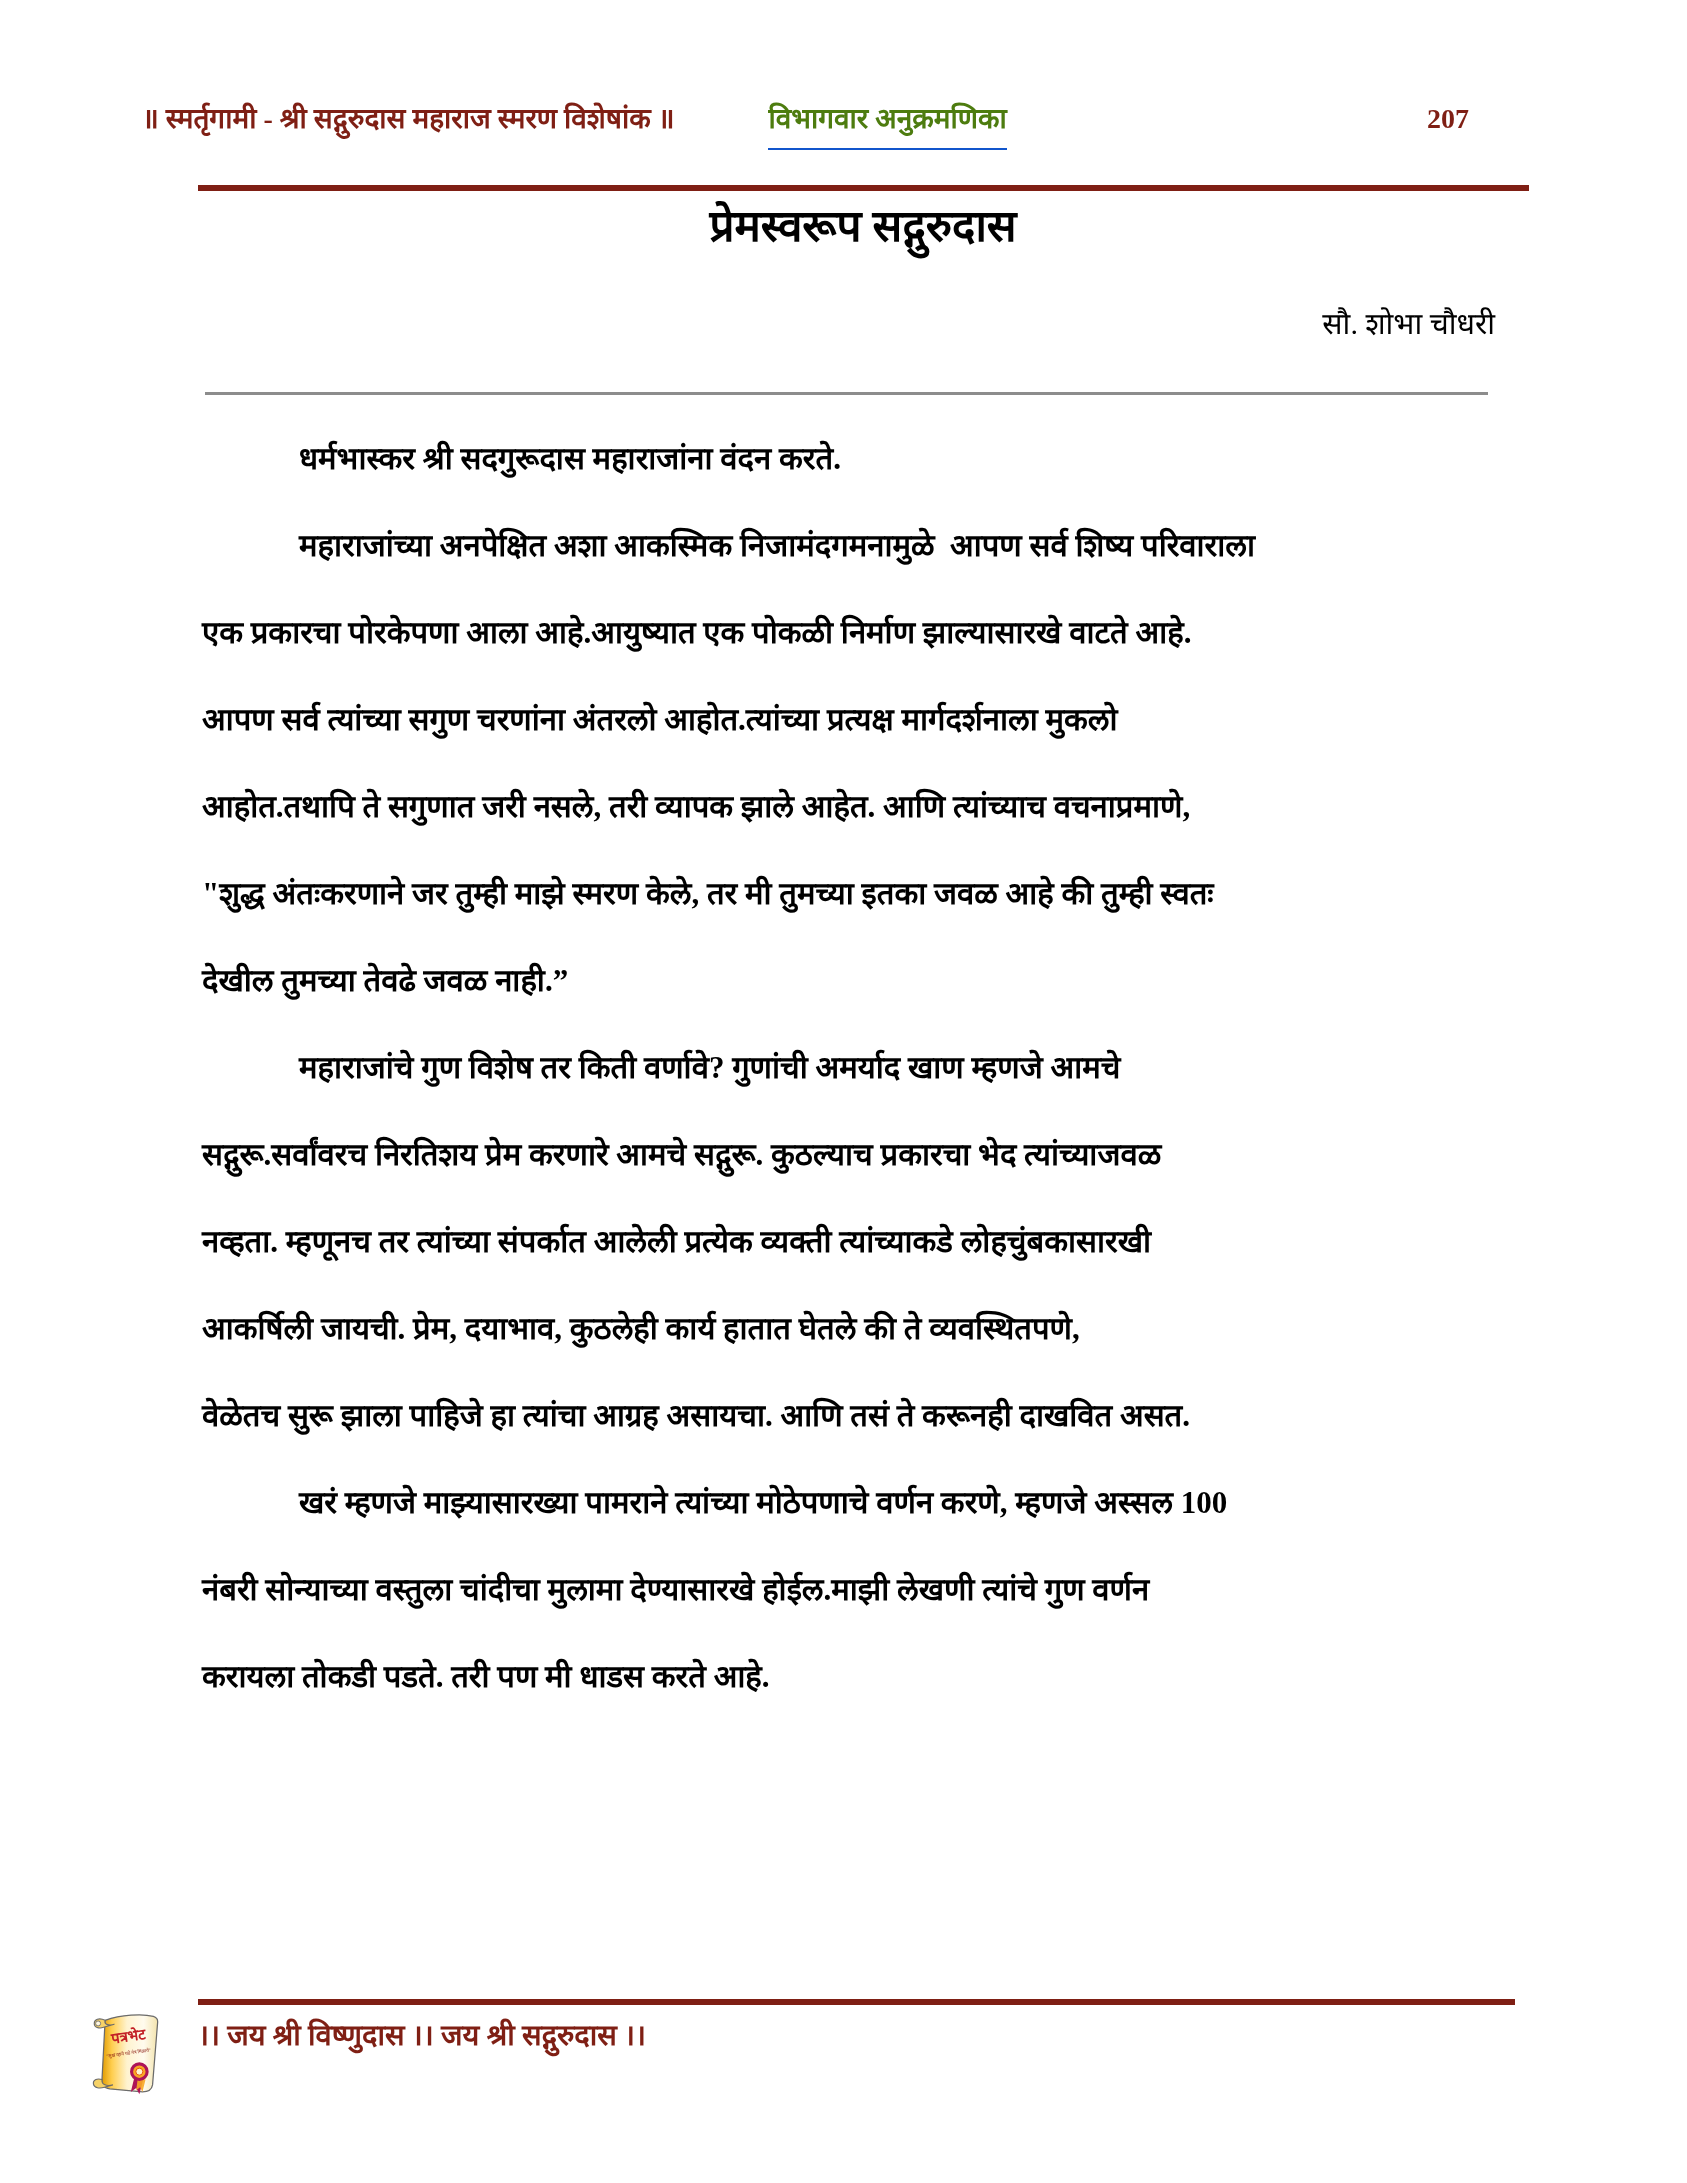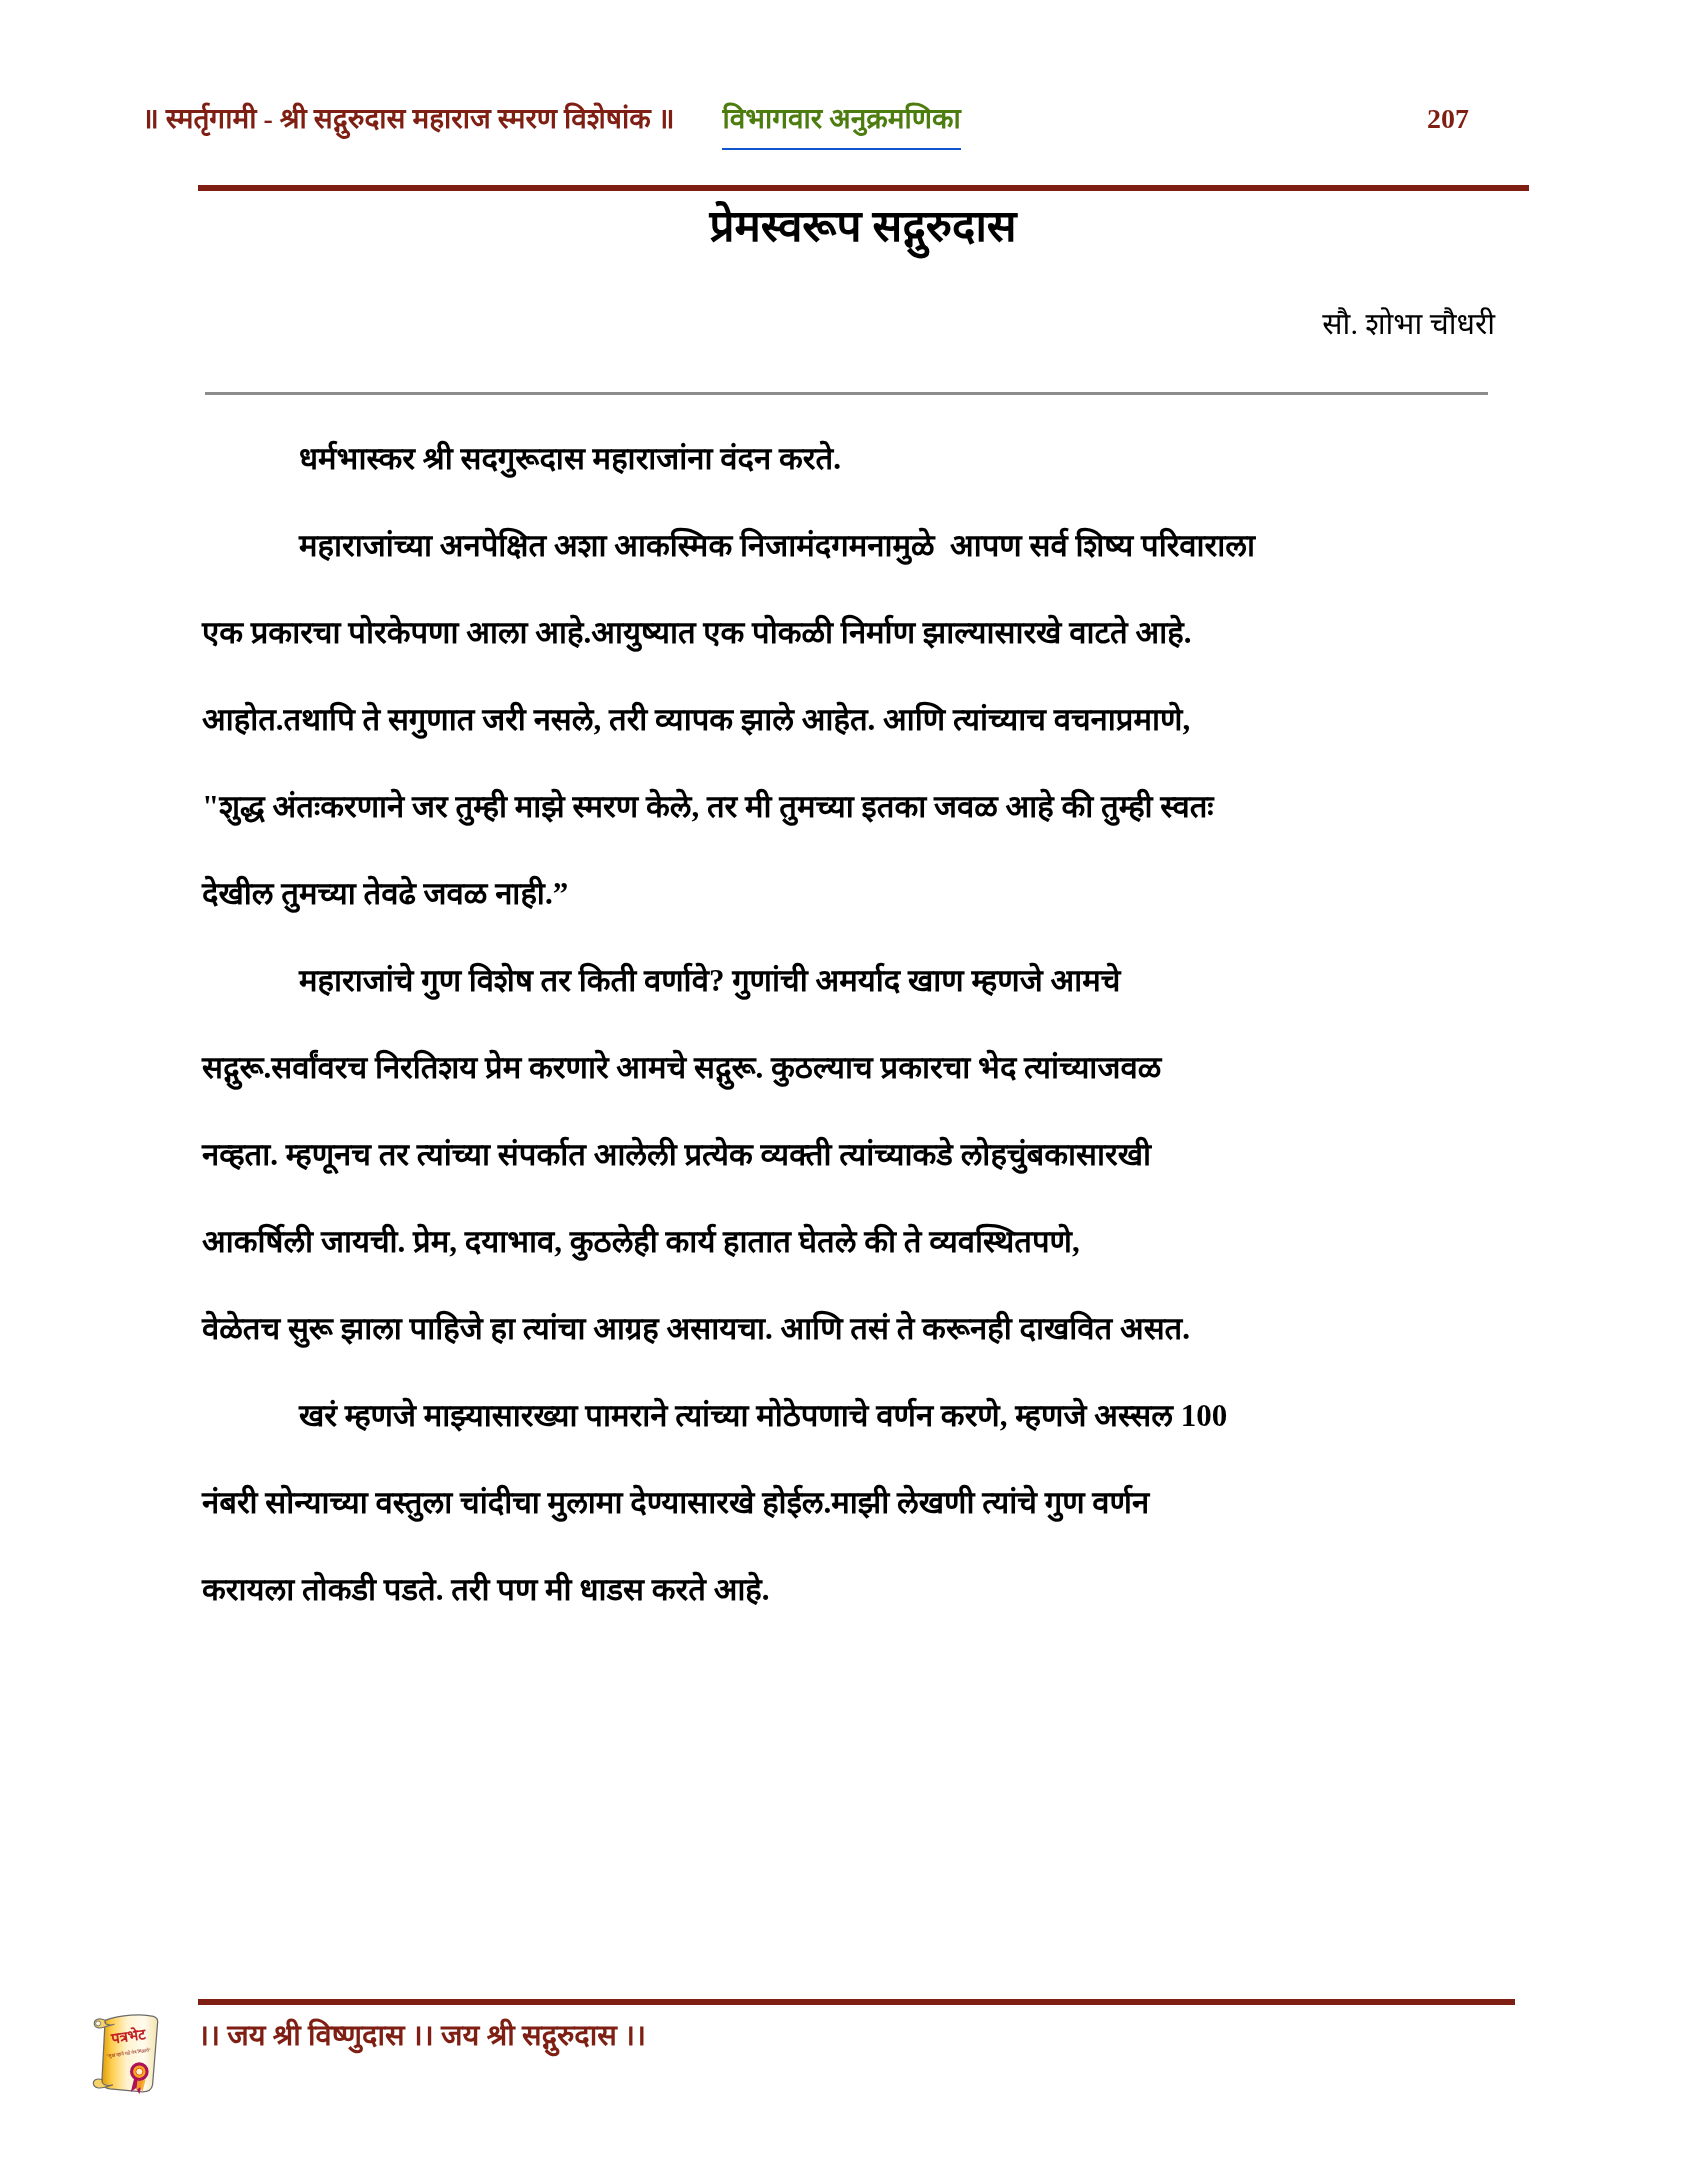--- a/index.html
+++ b/index.html
@@ -9,21 +9,21 @@
     background:#ffffff;
     font-family:"Liberation Serif","DejaVu Serif",serif;
     color:#000;
     overflow:hidden;
   }
   
   .header-row{
     position:absolute;left:142px;right:218px;top:98px;
     display:flex;align-items:baseline;
     font-size:28px;font-weight:bold;line-height:42px;
-    color:#7f1f14;white-space:pre;
+    color:#7f1f14;white-space:pre;gap:46px;
   }
   .toc-link{
     margin-left:48px;
     color:#4d7c0f;
     border-bottom:2.6px solid #1155cc;
     padding-bottom:8px;
     cursor:pointer;
   }
   .page-number{margin-left:auto;}
   .rule-maroon{
@@ -86,20 +86,21 @@
   <div class="article-author">सौ. शोभा चौधरी</div>
   <div class="author-rule"></div>
 
   <div class="body-text">
     <div>
       <div class="line first">धर्मभास्कर श्री सदगुरूदास महाराजांना वंदन करते.</div>
     </div>
     <div>
       <div class="line first">महाराजांच्या अनपेक्षित अशा आकस्मिक निजामंदगमनामुळे  आपण सर्व शिष्य परिवाराला</div>
       <div class="line">एक प्रकारचा पोरकेपणा आला आहे.आयुष्यात एक पोकळी निर्माण झाल्यासारखे वाटते आहे.</div>
+      <div class="line">आपण सर्व त्यांच्या सगुण चरणांना अंतरलो आहोत.त्यांच्या प्रत्यक्ष मार्गदर्शनाला मुकलो</div>
       <div class="line">आहोत.तथापि ते सगुणात जरी नसले, तरी व्यापक झाले आहेत. आणि त्यांच्याच वचनाप्रमाणे,</div>
       <div class="line">"शुद्ध अंतःकरणाने जर तुम्ही माझे स्मरण केले, तर मी तुमच्या इतका जवळ आहे की तुम्ही स्वतः</div>
       <div class="line">देखील तुमच्या तेवढे जवळ नाही.”</div>
     </div>
     <div>
       <div class="line first">महाराजांचे गुण विशेष तर किती वर्णावे? गुणांची अमर्याद खाण म्हणजे आमचे</div>
       <div class="line">सद्गुरू.सर्वांवरच निरतिशय प्रेम करणारे आमचे सद्गुरू. कुठल्याच प्रकारचा भेद त्यांच्याजवळ</div>
       <div class="line">नव्हता. म्हणूनच तर त्यांच्या संपर्कात आलेली प्रत्येक व्यक्ती त्यांच्याकडे लोहचुंबकासारखी</div>
       <div class="line">आकर्षिली जायची. प्रेम, दयाभाव, कुठलेही कार्य हातात घेतले की ते व्यवस्थितपणे,</div>
       <div class="line">वेळेतच सुरू झाला पाहिजे हा त्यांचा आग्रह असायचा. आणि तसं ते करूनही दाखवित असत.</div>

